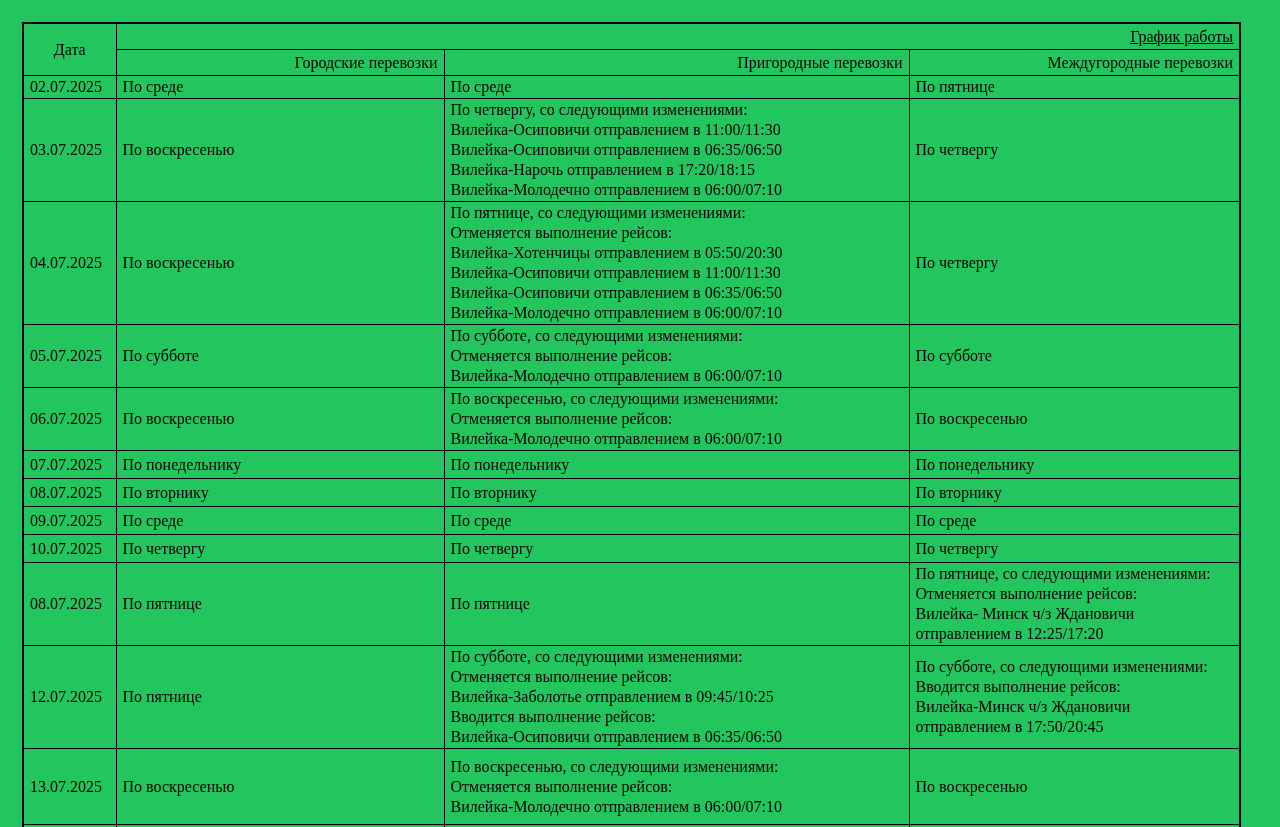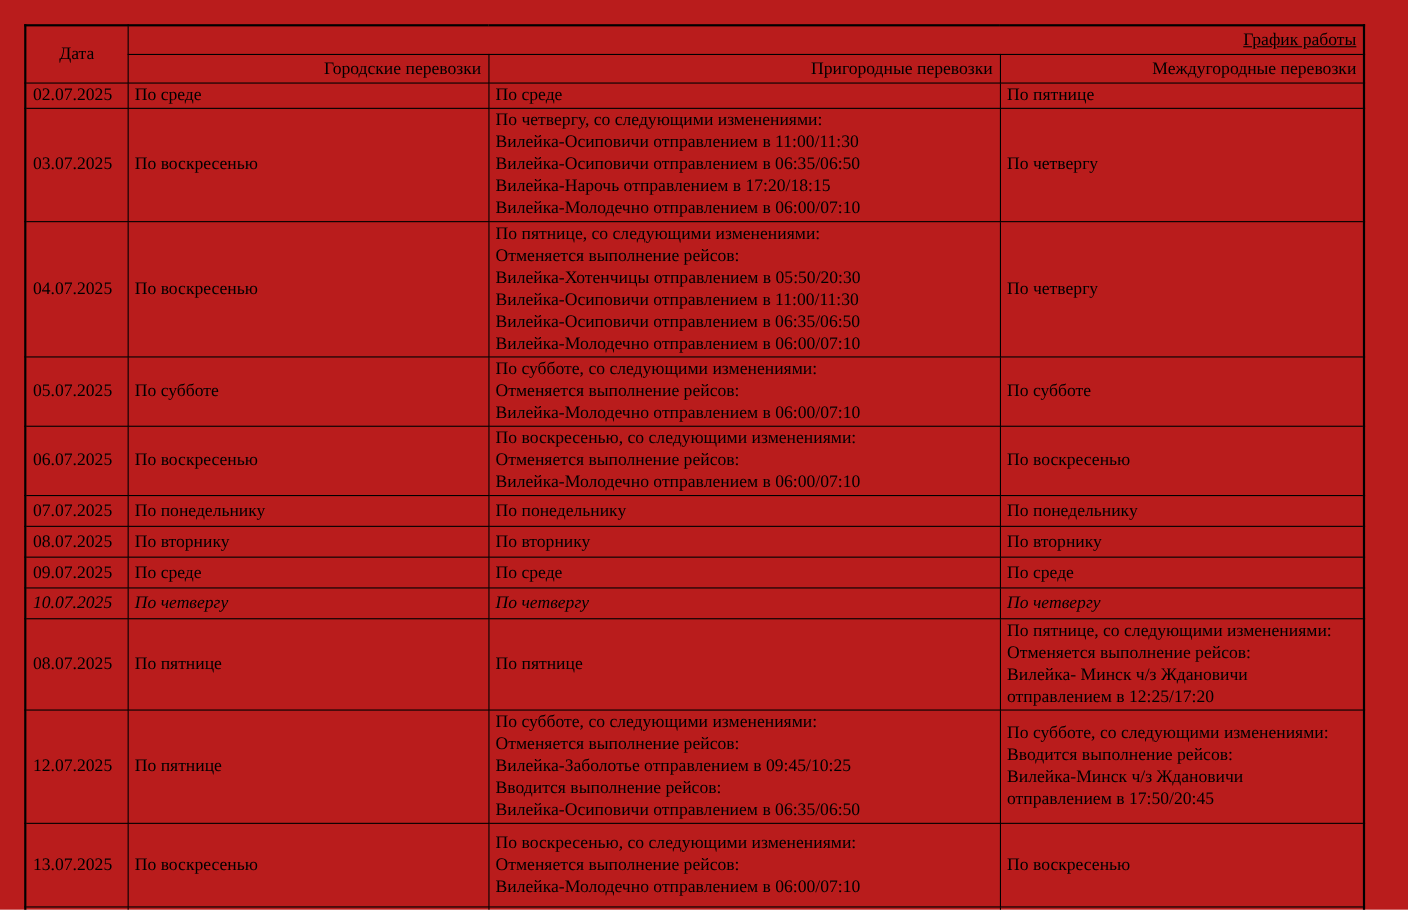--- a/index.html
+++ b/index.html
@@ -12,21 +12,21 @@
   body{
     width:1280px;
     height:827px;
     overflow:hidden;
   }
   .page{
     box-sizing:border-box;
     width:1280px;
     height:827px;
     padding:22px 41px 11px 22px;
-    background:#b91c1c;
+    background:#22c55e;
   }
   table.schedule{
     border-collapse:collapse;
     table-layout:fixed;
     width:1217px;
     border:2px solid #000;
   }
   table.schedule th,
   table.schedule td{
     border:1px solid #000;
@@ -47,21 +47,21 @@
 
   
   tbody tr:nth-child(1){ height:23px; }
   tbody tr:nth-child(2){ height:103px; }
   tbody tr:nth-child(3){ height:117px; }
   tbody tr:nth-child(4){ height:57px; }
   tbody tr:nth-child(5){ height:57px; }
   tbody tr:nth-child(6){ height:28px;margin-top:44px; }
   tbody tr:nth-child(7){ height:28px; }
   tbody tr:nth-child(8){ height:28px; }
-  tbody tr:nth-child(9){ height:28px;font-style:italic; }
+  tbody tr:nth-child(9){ height:28px; }
   tbody tr:nth-child(10){ height:75px; }
   tbody tr:nth-child(11){ height:98px; }
   tbody tr:nth-child(12){ height:76px; }
   tbody tr:nth-child(13){ height:28px; }
 </style>
 </head>
 <body>
 
 <div class="page">
   <table class="schedule">

